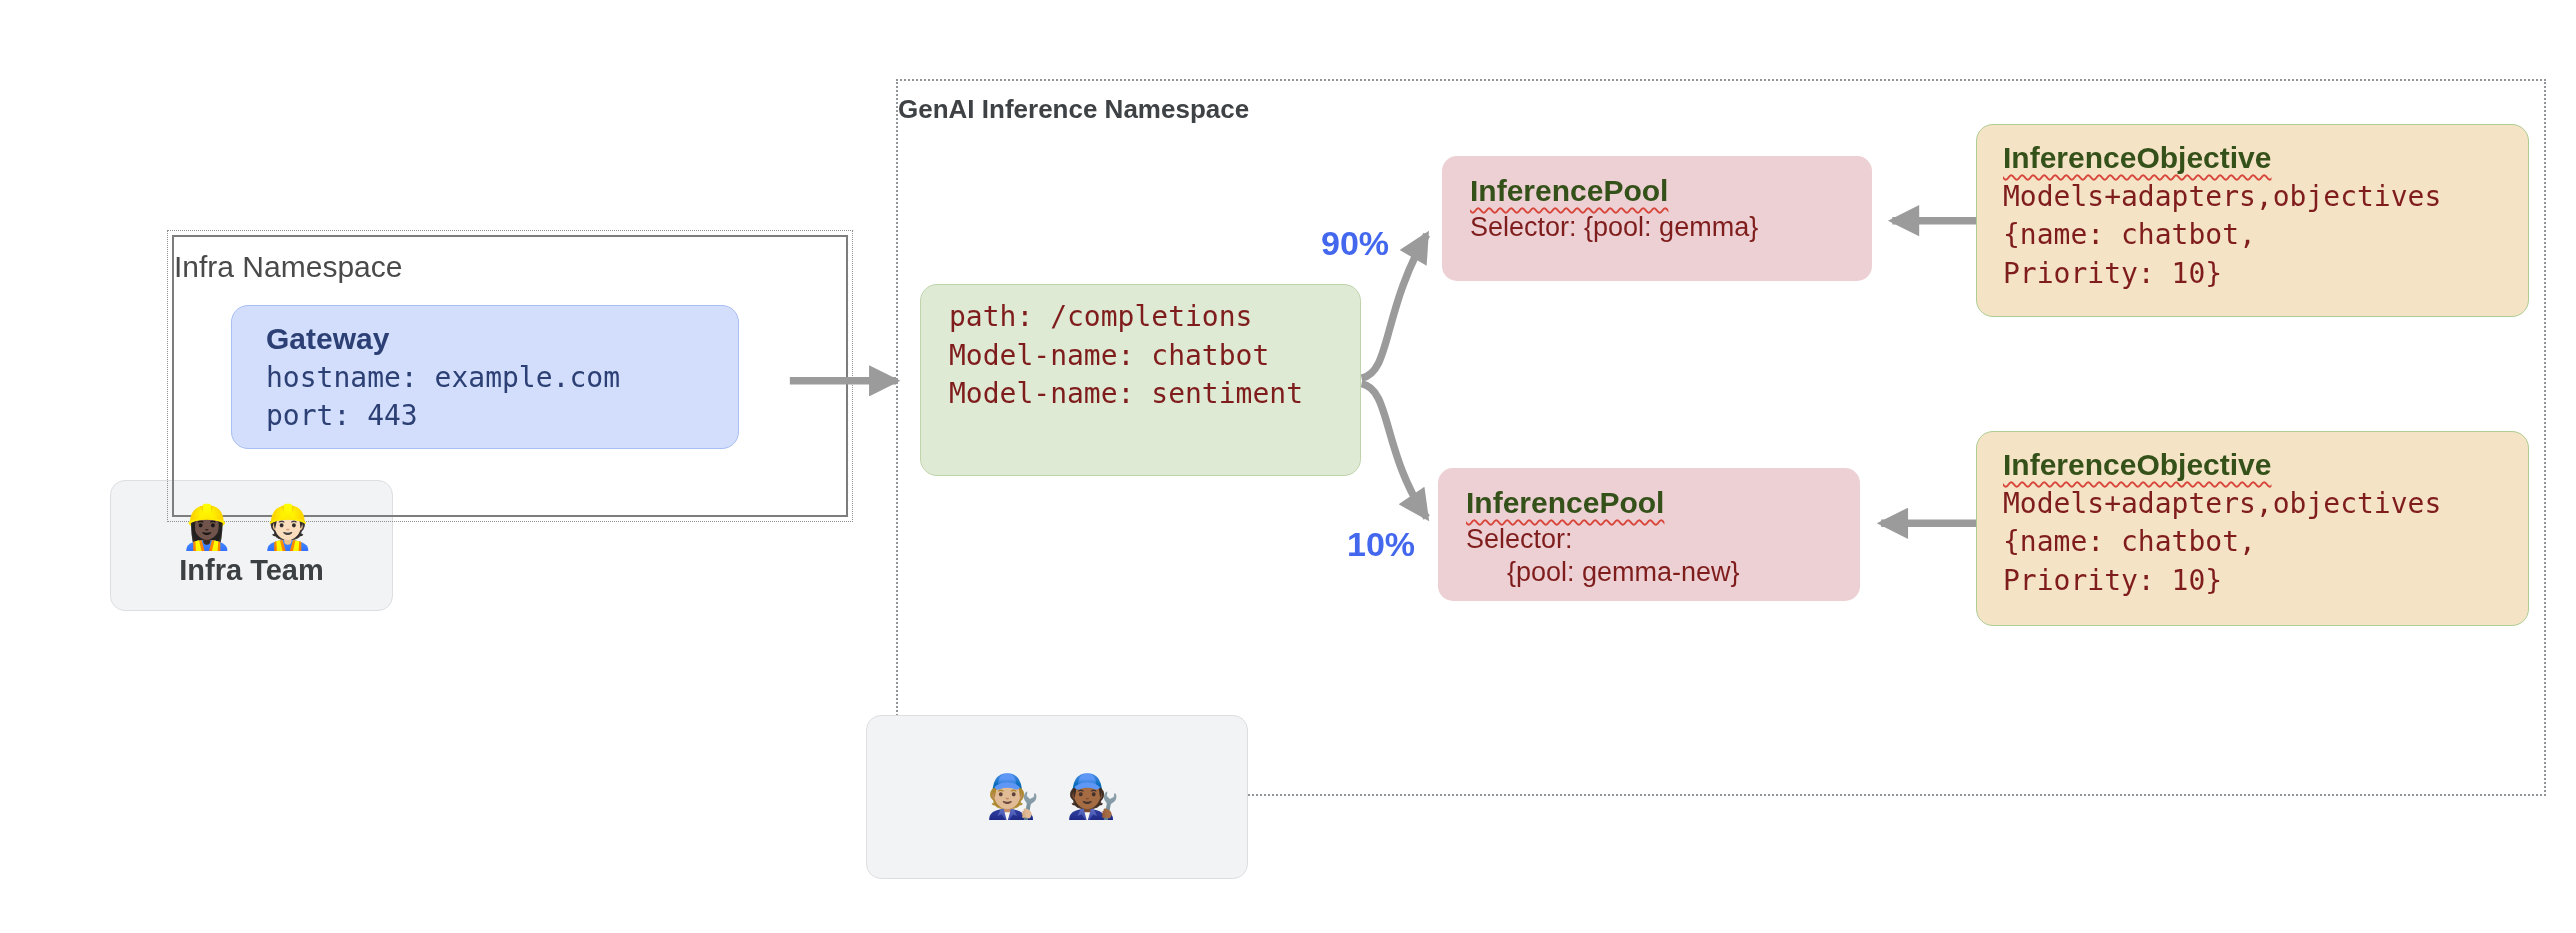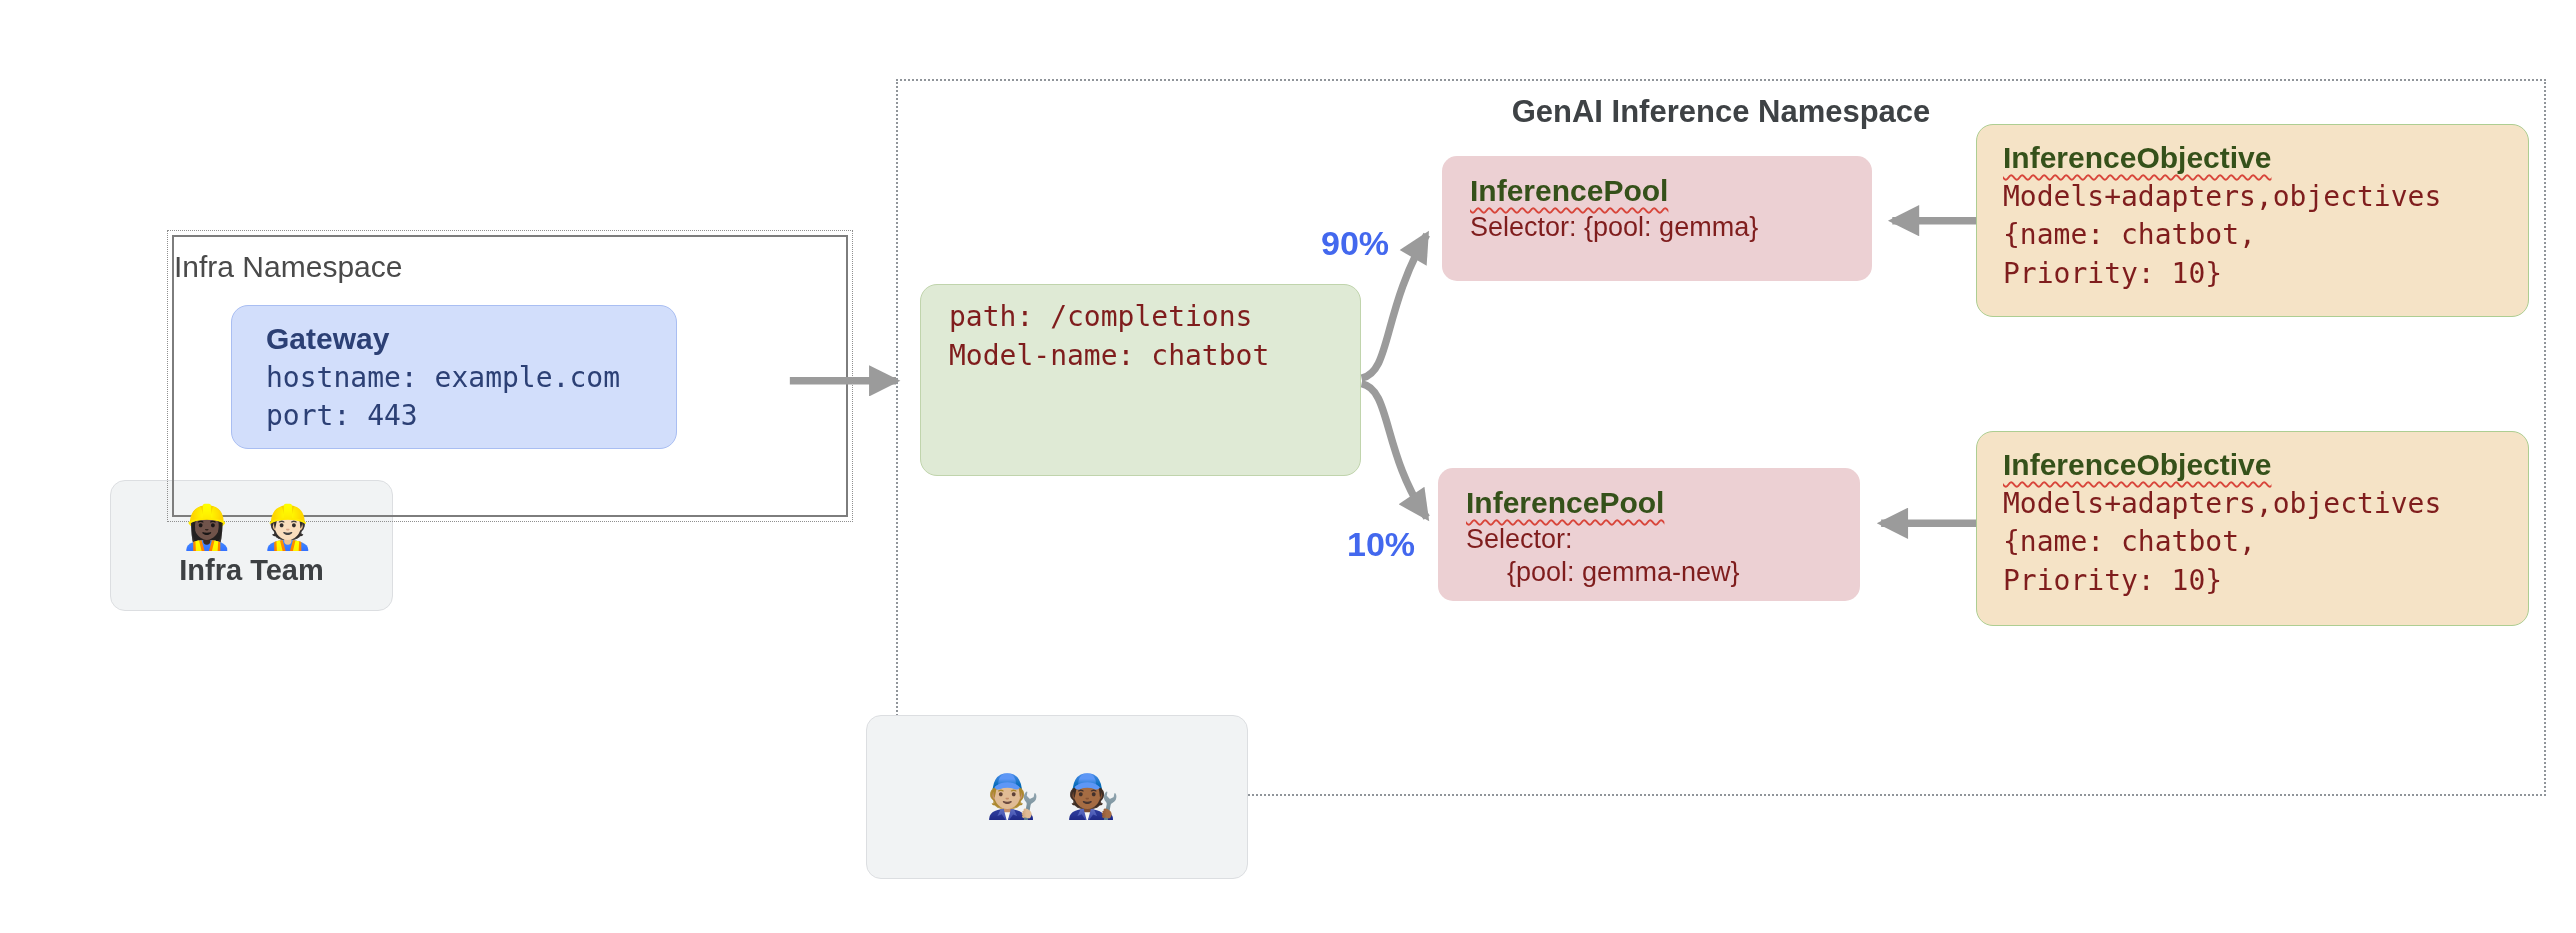--- a/index.html
+++ b/index.html
@@ -23,21 +23,21 @@
     position:absolute;top:13px;left:0;width:100%;
     text-align:left;font-size:30px;font-weight:400;color:#4a4a4a;
   }
   .genai-ns{
     position:absolute;left:896px;top:79px;width:1646px;height:713px;
     border:2.8px dotted #90959a;
     background:transparent;
   }
   .genai-ns .ns-title{
     position:absolute;top:13px;left:0;width:100%;
-    text-align:center;font-size:31px;font-weight:700;color:#3e4245;
+    font-size:26px;font-weight:700;color:#3e4245;
   }
 
   
   .team-box{
     position:absolute;background:#f1f3f4;
     border:1.9px solid #dcdee1;border-radius:15px;
   }
   .team-box.infra{left:110px;top:480px;width:281px;height:129px;}
   .team-box.genai{left:866px;top:715px;width:380px;height:162px;z-index:3;}
   .team-inner{
@@ -46,21 +46,21 @@
   }
   .team-emoji{font-size:43px;line-height:1.1;letter-spacing:7.5px;}
   .team-label{font-size:29px;font-weight:700;color:#3d4043;}
 
   
   .node{position:absolute;border-radius:17px;box-sizing:border-box;z-index:3;}
   .node .title{font-weight:700;font-size:30px;line-height:1.32;}
   .node .line{font-size:28px;line-height:1.38;white-space:pre;}
 
   .gateway{
-    left:231px;top:305px;width:446px;height:144px;
+    left:231px;top:305px;width:508px;height:144px;
     background:#d2defb;border:1.9px solid #a9bef2;
     padding:13px 0 0 34px;
   }
   .gateway .title,.gateway .line{color:#2c4075;}
 
   .httproute{
     left:920px;top:284px;width:441px;height:192px;
     background:#dfead5;border:1.9px solid #c0d4ac;
     padding:13px 0 0 28px;
   }
@@ -130,20 +130,21 @@
 
   <div class="team-box genai">
     <div class="team-inner">
       <div class="team-emoji">🧑🏼‍🔧 🧑🏾‍🔧</div>
     </div>
   </div>
 
   <div class="node httproute">
     <div class="line mono green-b">path: /completions</div>
     <div class="line mono green-b">Model-name: chatbot</div>
+    <div class="line mono green-b">Model-name: sentiment</div>
   </div>
 
   <div class="node pool pool-top">
     <div class="title green-t"><span class="squiggle">InferencePool</span></div>
     <div class="line green-b">Selector: {pool: gemma}</div>
   </div>
 
   <div class="node pool pool-bottom">
     <div class="title green-t"><span class="squiggle">InferencePool</span></div>
     <div class="line green-b">Selector:</div>

